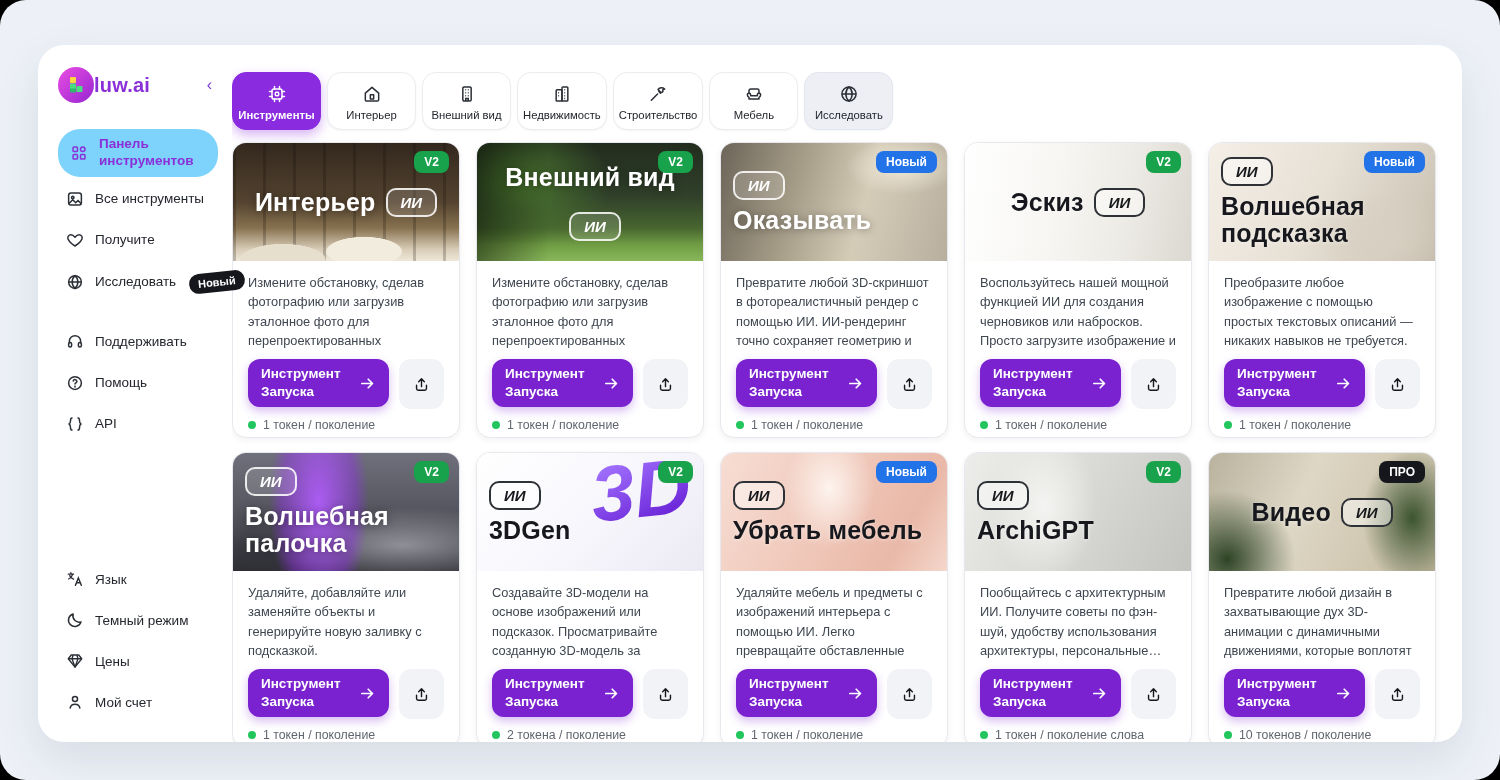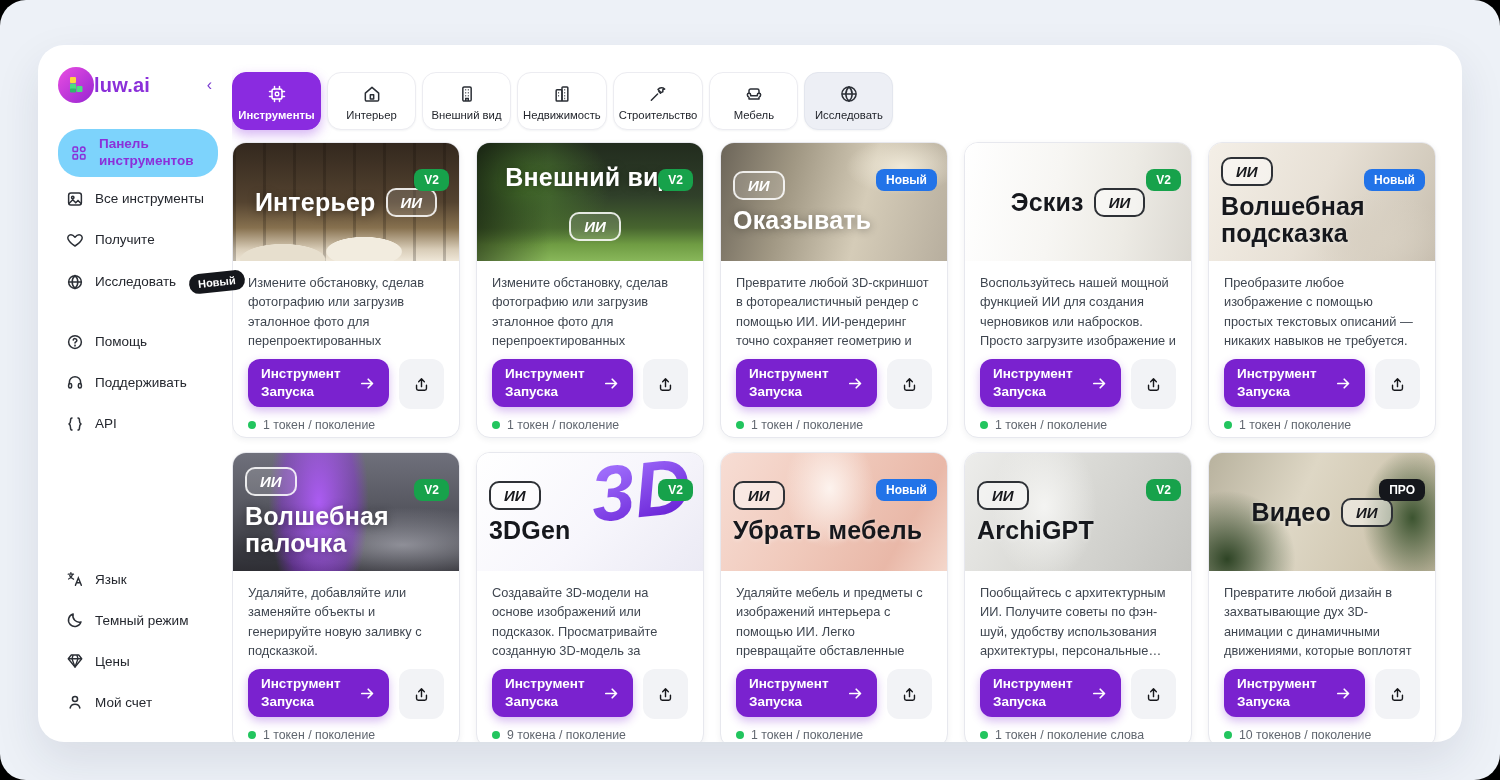--- a/index.html
+++ b/index.html
@@ -54,21 +54,21 @@
   .ai-inline .overlay { flex-direction:row; align-items:center; justify-content:center; flex-wrap:wrap; }
   .ai-badge { font-size:15px; font-weight:700; font-style:italic; padding:4px 13px; border-radius:10px; border:2px solid; }
   .ai-inline .ai-badge { order:2; margin-left:10px; }
   .ai-above .ai-badge { margin-bottom:7px; }
   .aith-light .ai-badge { border-color:rgba(255,255,255,.85); color:#fff; background:rgba(255,255,255,.14); }
   .aith-dark .ai-badge { border-color:#2e3136; color:#17181c; background:rgba(255,255,255,.45); }
   .card-title { font-size:25px; font-weight:800; line-height:1.08; letter-spacing:.2px; }
   .ai-inline .card-title { order:1; }
   .tth-light .card-title { color:#fff; text-shadow:0 1px 8px rgba(0,0,0,.38); }
   .tth-dark .card-title { color:#16181d; text-shadow:0 1px 4px rgba(255,255,255,.45); }
-  .corner-badge { position:absolute; top:26px; right:10px; font-size:12px; font-weight:700; color:#fff;
+  .corner-badge { position:absolute; top:8px; right:10px; font-size:12px; font-weight:700; color:#fff;
                   padding:4px 10px; border-radius:8px; }
   .kind-v2 { background:#17a24b; }
   .kind-new { background:#2273e8; }
   .kind-pro { background:#15171c; }
   .card-body { padding:12px 15px 0; }
   .card-desc { font-size:12.8px; line-height:1.52; color:#3f4650; height:78px; overflow:hidden; margin-bottom:8px; }
   .card-actions { display:flex; gap:10px; padding:0 15px; align-items:stretch; }
   .launch-btn { flex:1; background:#7a22cf; border:none; border-radius:12px; color:#fff; cursor:pointer;
                 display:flex; align-items:center; justify-content:space-between; padding:7px 13px; height:48px;
                 box-shadow:0 4px 10px rgba(122,34,207,.3); }
@@ -162,33 +162,33 @@
               <path d="M3.5 12h17M12 3.5c2.6 2.3 3.8 5.2 3.8 8.5s-1.2 6.2-3.8 8.5c-2.6-2.3-3.8-5.2-3.8-8.5S9.4 5.8 12 3.5z"></path>
             </svg>
           <span class="nav-label">Исследовать</span>
           <span class="new-pill">Новый</span>
         </div>
 
         <div class="gap-lg"></div>
 
         <div class="nav-item">
           <svg width="18" height="18" viewBox="0 0 24 24" fill="none" stroke-width="2" stroke-linecap="round">
+              <path d="M4.5 13v-2a7.5 7.5 0 0 1 15 0v2"></path>
+              <rect x="3.5" y="12.5" width="4" height="6" rx="2"></rect>
+              <rect x="16.5" y="12.5" width="4" height="6" rx="2"></rect>
+            </svg>
+          <span class="nav-label">Поддерживать</span>
+        </div>
+        <div class="nav-item">
+          <svg width="18" height="18" viewBox="0 0 24 24" fill="none" stroke-width="2" stroke-linecap="round">
               <circle cx="12" cy="12" r="8.5"></circle>
               <path d="M9.6 9.3a2.5 2.5 0 0 1 4.9.7c0 1.7-2.5 2-2.5 3.4"></path>
               <circle cx="12" cy="16.8" r=".4"></circle>
             </svg>
           <span class="nav-label">Помощь</span>
-        </div>
-        <div class="nav-item">
-          <svg width="18" height="18" viewBox="0 0 24 24" fill="none" stroke-width="2" stroke-linecap="round">
-              <path d="M4.5 13v-2a7.5 7.5 0 0 1 15 0v2"></path>
-              <rect x="3.5" y="12.5" width="4" height="6" rx="2"></rect>
-              <rect x="16.5" y="12.5" width="4" height="6" rx="2"></rect>
-            </svg>
-          <span class="nav-label">Поддерживать</span>
         </div>
         <div class="nav-item">
           <svg width="18" height="18" viewBox="0 0 24 24" fill="none" stroke-width="2" stroke-linecap="round" stroke-linejoin="round">
               <path d="M8 4C6 4 6 6 6 7.5S6 11 4 12c2 1 2 2.5 2 4.5S6 20 8 20"></path>
               <path d="M16 4c2 0 2 2 2 3.5s0 3.5 2 4.5c-2 1-2 2.5-2 4.5s0 3.5-2 3.5"></path>
             </svg>
           <span class="nav-label">API</span>
         </div>
       </nav>
 
@@ -489,21 +489,21 @@
       </button>
       <button class="share-btn">
         <svg width="17" height="17" viewBox="0 0 24 24" fill="none" stroke="#17181c" stroke-width="2" stroke-linecap="round" stroke-linejoin="round">
                   <path d="M12 15V4M8 8l4-4 4 4"></path>
                   <path d="M5 13v4.5A2.5 2.5 0 0 0 7.5 20h9a2.5 2.5 0 0 0 2.5-2.5V13"></path>
                 </svg>
       </button>
     </div>
     <div class="card-foot">
       <span class="dot"></span>
-      <span class="cost">9 токена / поколение</span>
+      <span class="cost">2 токена / поколение</span>
     </div>
   </article>
           <article class="card art-remove ai-above aith-dark tth-dark">
     <div class="card-img">
 
       <div class="overlay">
         <span class="ai-badge">ИИ</span>
         <h3 class="card-title">Убрать мебель</h3>
       </div>
       <span class="corner-badge kind-new">Новый</span>

